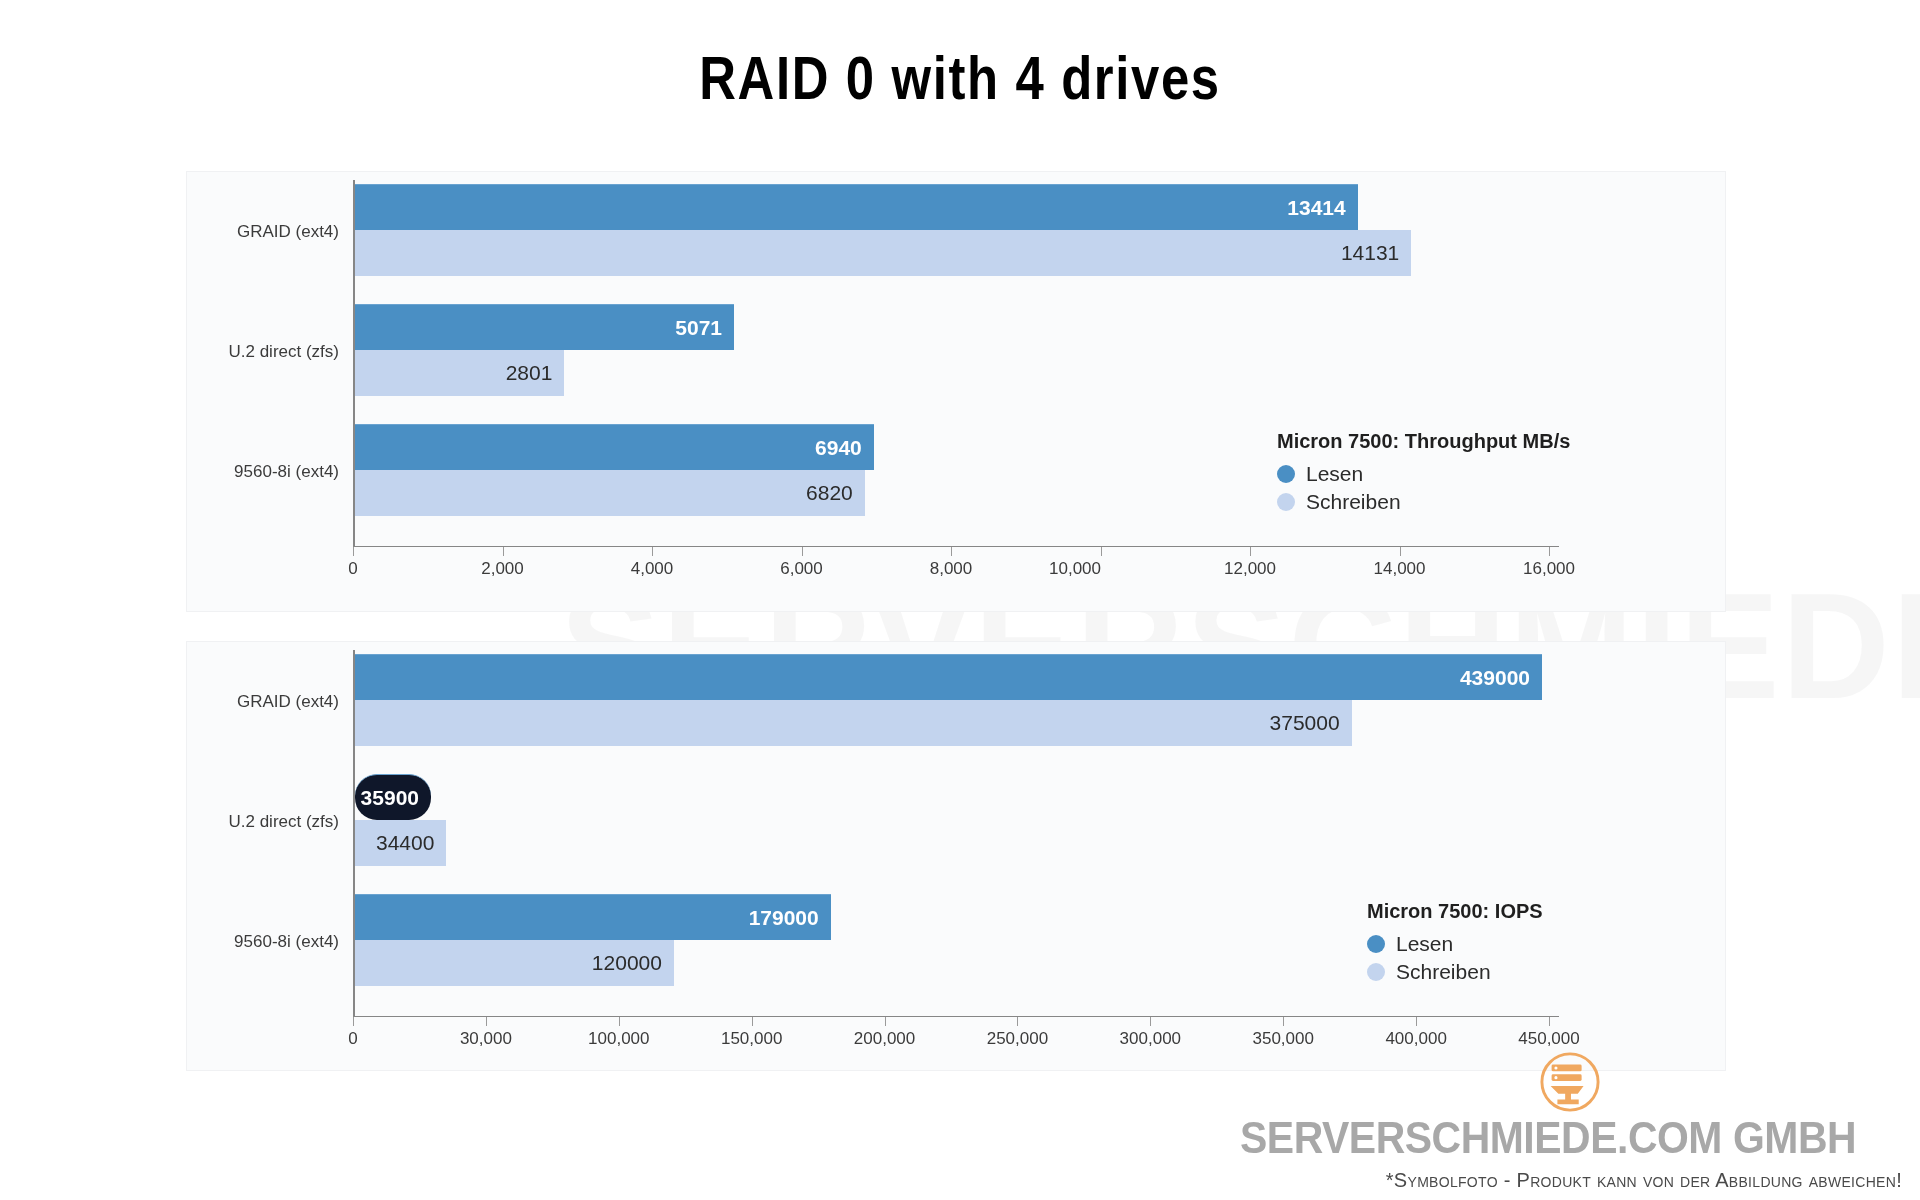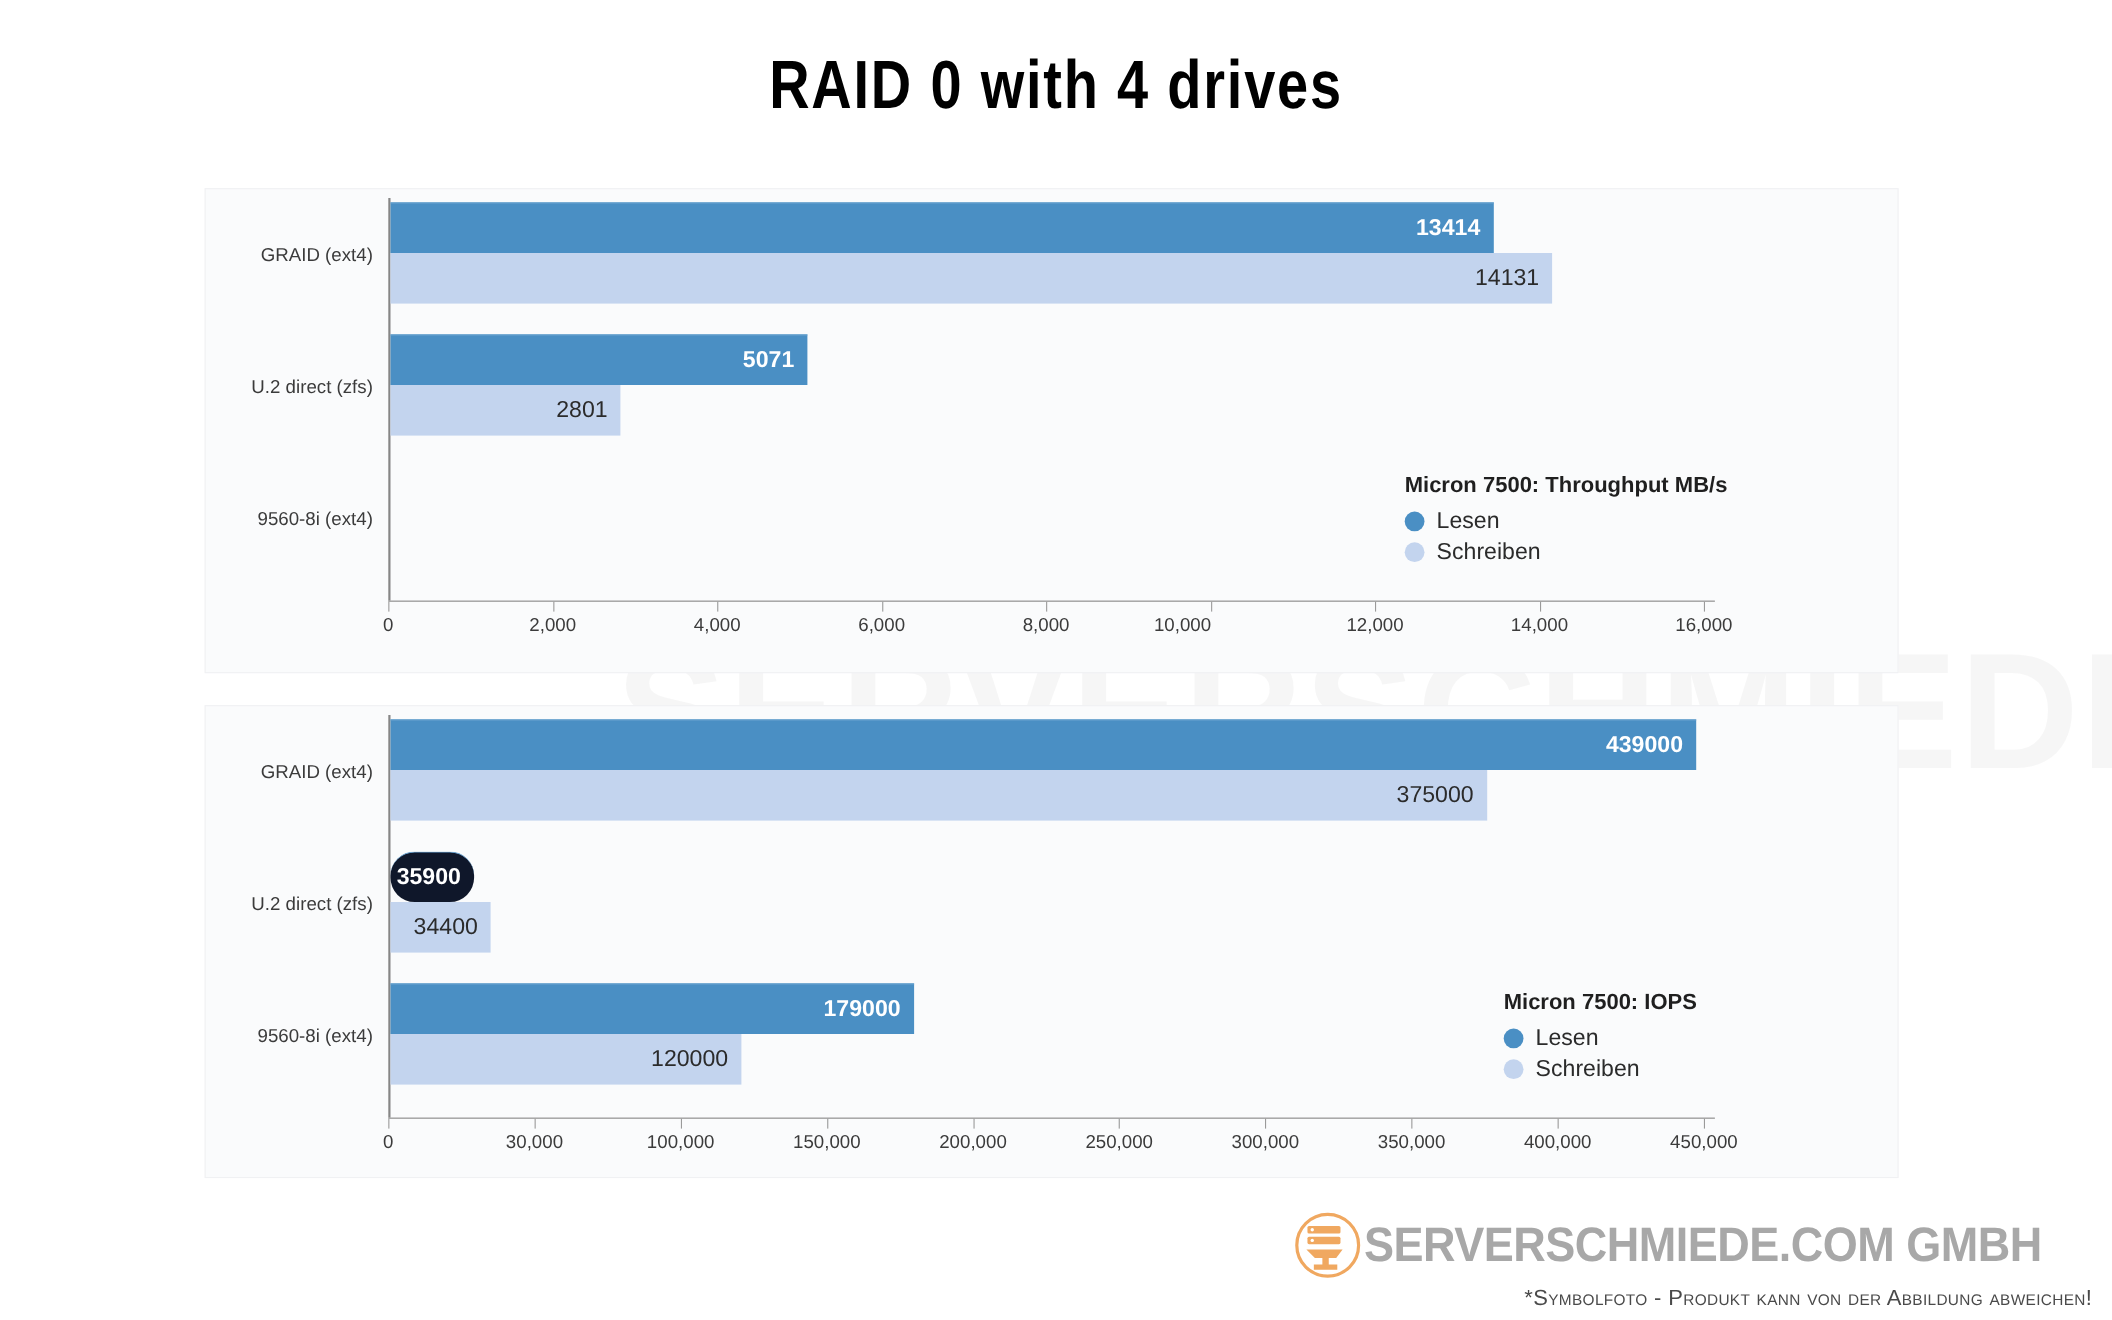--- a/index.html
+++ b/index.html
@@ -167,20 +167,21 @@
     position: absolute;
     right: 18px;
     bottom: 8px;
     display: flex;
     flex-direction: column;
     align-items: flex-end;
   }
   .logo-row {
     display: flex;
     align-items: center;
+    flex-direction: column;
   }
   .logo-mark {
     width: 62px;
     height: 62px;
     flex: 0 0 auto;
     margin-right: 2px;
   }
   .logo-text {
     font-size: 44px;
     font-weight: bold;
@@ -218,20 +219,26 @@
         <span class="bar-value">14131</span>
       </div>
       <div class="cat-label" style="left: 0px; width: 152px; top: 170px;">U.2 direct (zfs)</div>
       <div class="bar read" style="left: 168px; top: 132px; width: 379.057px; background: rgb(74, 143, 196);">
         <span class="bar-value">5071</span>
       </div>
       <div class="bar write" style="left: 168px; top: 178px; width: 209.375px; background: rgb(195, 212, 238);">
         <span class="bar-value">2801</span>
       </div>
       <div class="cat-label" style="left: 0px; width: 152px; top: 290px;">9560-8i (ext4)</div>
+      <div class="bar read" style="left: 168px; top: 252px; width: 518.765px; background: rgb(74, 143, 196);">
+        <span class="bar-value">6940</span>
+      </div>
+      <div class="bar write" style="left: 168px; top: 298px; width: 509.795px; background: rgb(195, 212, 238);">
+        <span class="bar-value">6820</span>
+      </div>
       <div class="axis-line" style="left: 166px; top: 374px; width: 1206px; height: 1px;"></div>
       <div class="x-tick" style="left: 166px; top: 375px;"></div>
       <div class="x-tick-label" style="left: 166px; top: 387px;">0</div>
       <div class="x-tick" style="left: 315.5px; top: 375px;"></div>
       <div class="x-tick-label" style="left: 315.5px; top: 387px;">2,000</div>
       <div class="x-tick" style="left: 465px; top: 375px;"></div>
       <div class="x-tick-label" style="left: 465px; top: 387px;">4,000</div>
       <div class="x-tick" style="left: 614.5px; top: 375px;"></div>
       <div class="x-tick-label" style="left: 614.5px; top: 387px;">6,000</div>
       <div class="x-tick" style="left: 764px; top: 375px;"></div>

